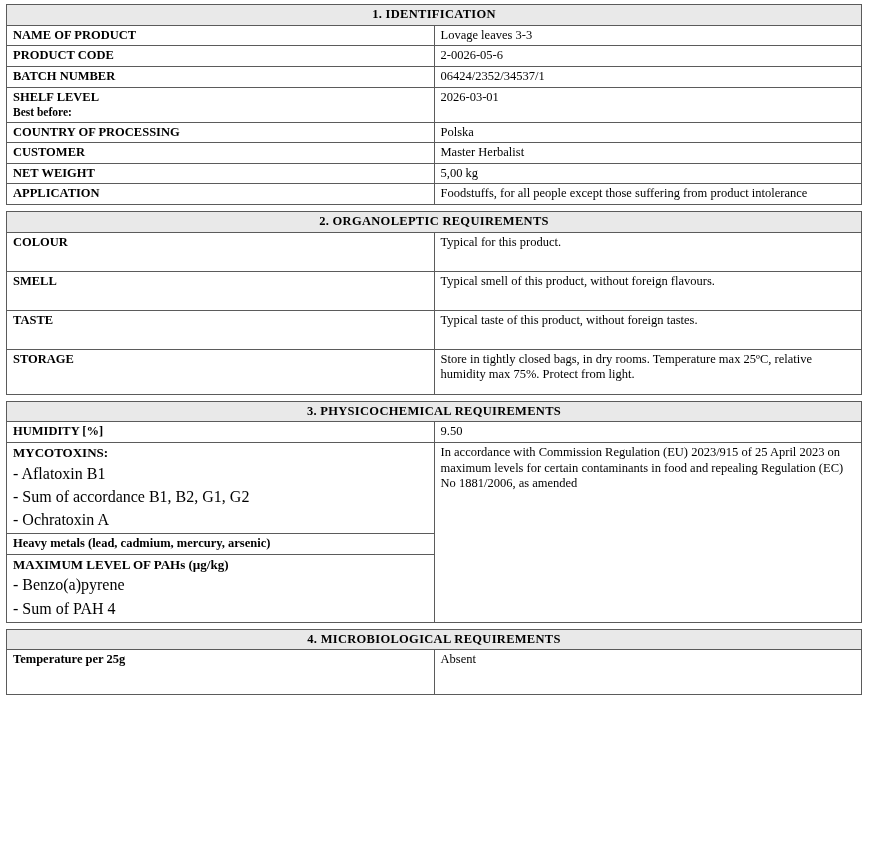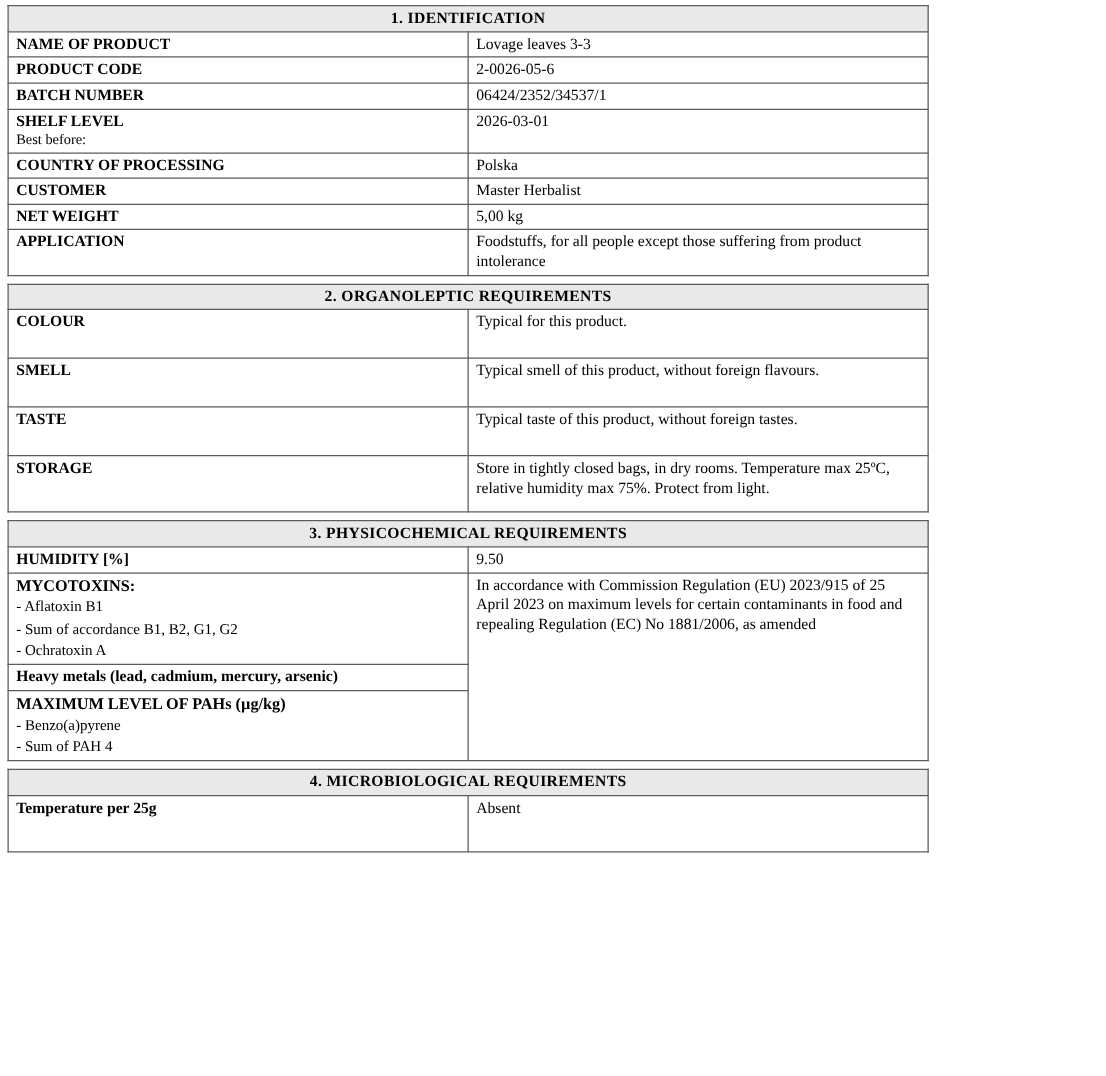--- a/index.html
+++ b/index.html
@@ -14,21 +14,21 @@
     color: #000000;
     overflow: hidden;
   }
   .page {
     width: 885px;
     box-sizing: border-box;
     padding: 4px 6px 0 6px;
   }
   table.spec {
     border-collapse: collapse;
-    width: 737px;
+    width: 856px;
     table-layout: fixed;
     margin: 0 0 6px 0;
     background: #fff;
   }
   table.spec td {
     border: 1px solid #5b5b5b;
     padding: 2px 6px;
     vertical-align: top;
     font-size: 12.5px;
     line-height: 1.25;
@@ -44,29 +44,29 @@
   .label-cell {
     width: 340px;
     font-weight: bold;
     background: #ffffff;
   }
   .value-cell {
     background: #ffffff;
     font-weight: normal;
   }
   .sub {
-    font-weight: normal;
+    font-weight: bold;
     font-size: 11.5px;
     display: block;
   }
   .tall td { height: 34px; margin-top: 47px; }
   .tall2 td { height: 40px; }
   .myco-list {
     font-weight: normal;
-    font-size: 12px;
+    font-size: 16px;
     line-height: 1.45;
   }
   .myco-title {
     font-weight: bold;
     font-size: 13px;
   }
   .normal-inline {
     font-weight: bold;
   }
   .merged-note {

